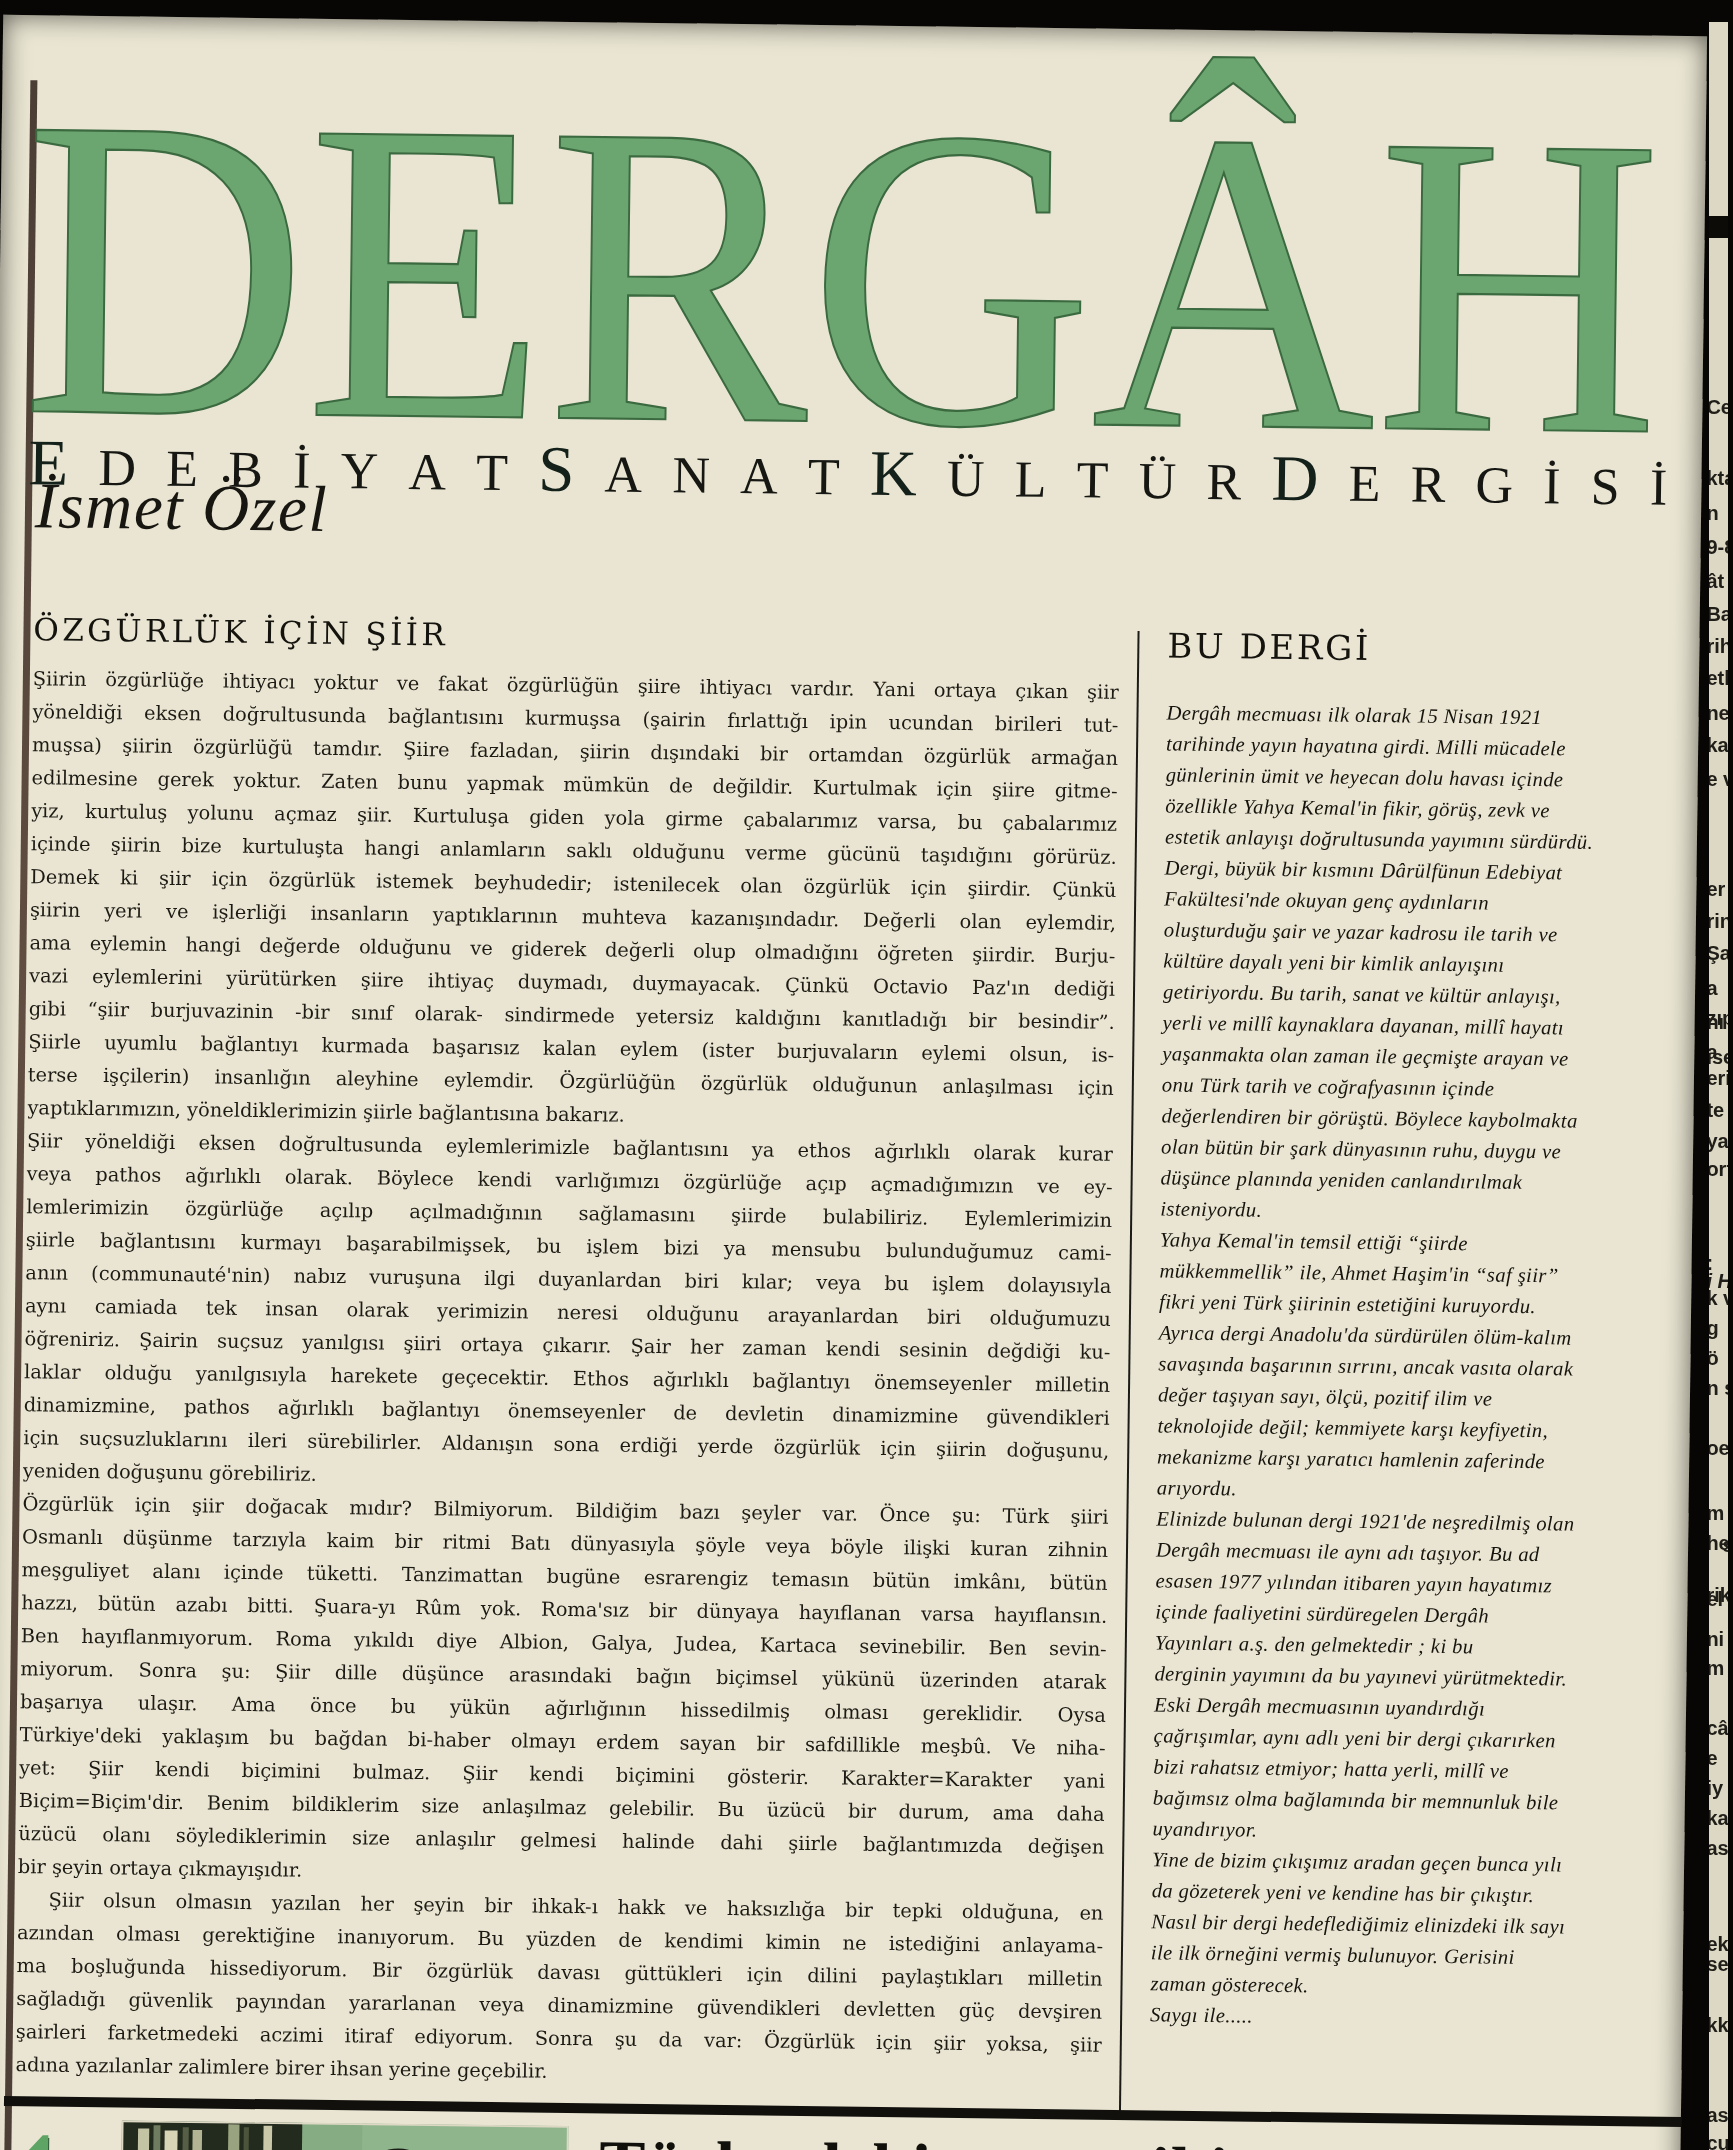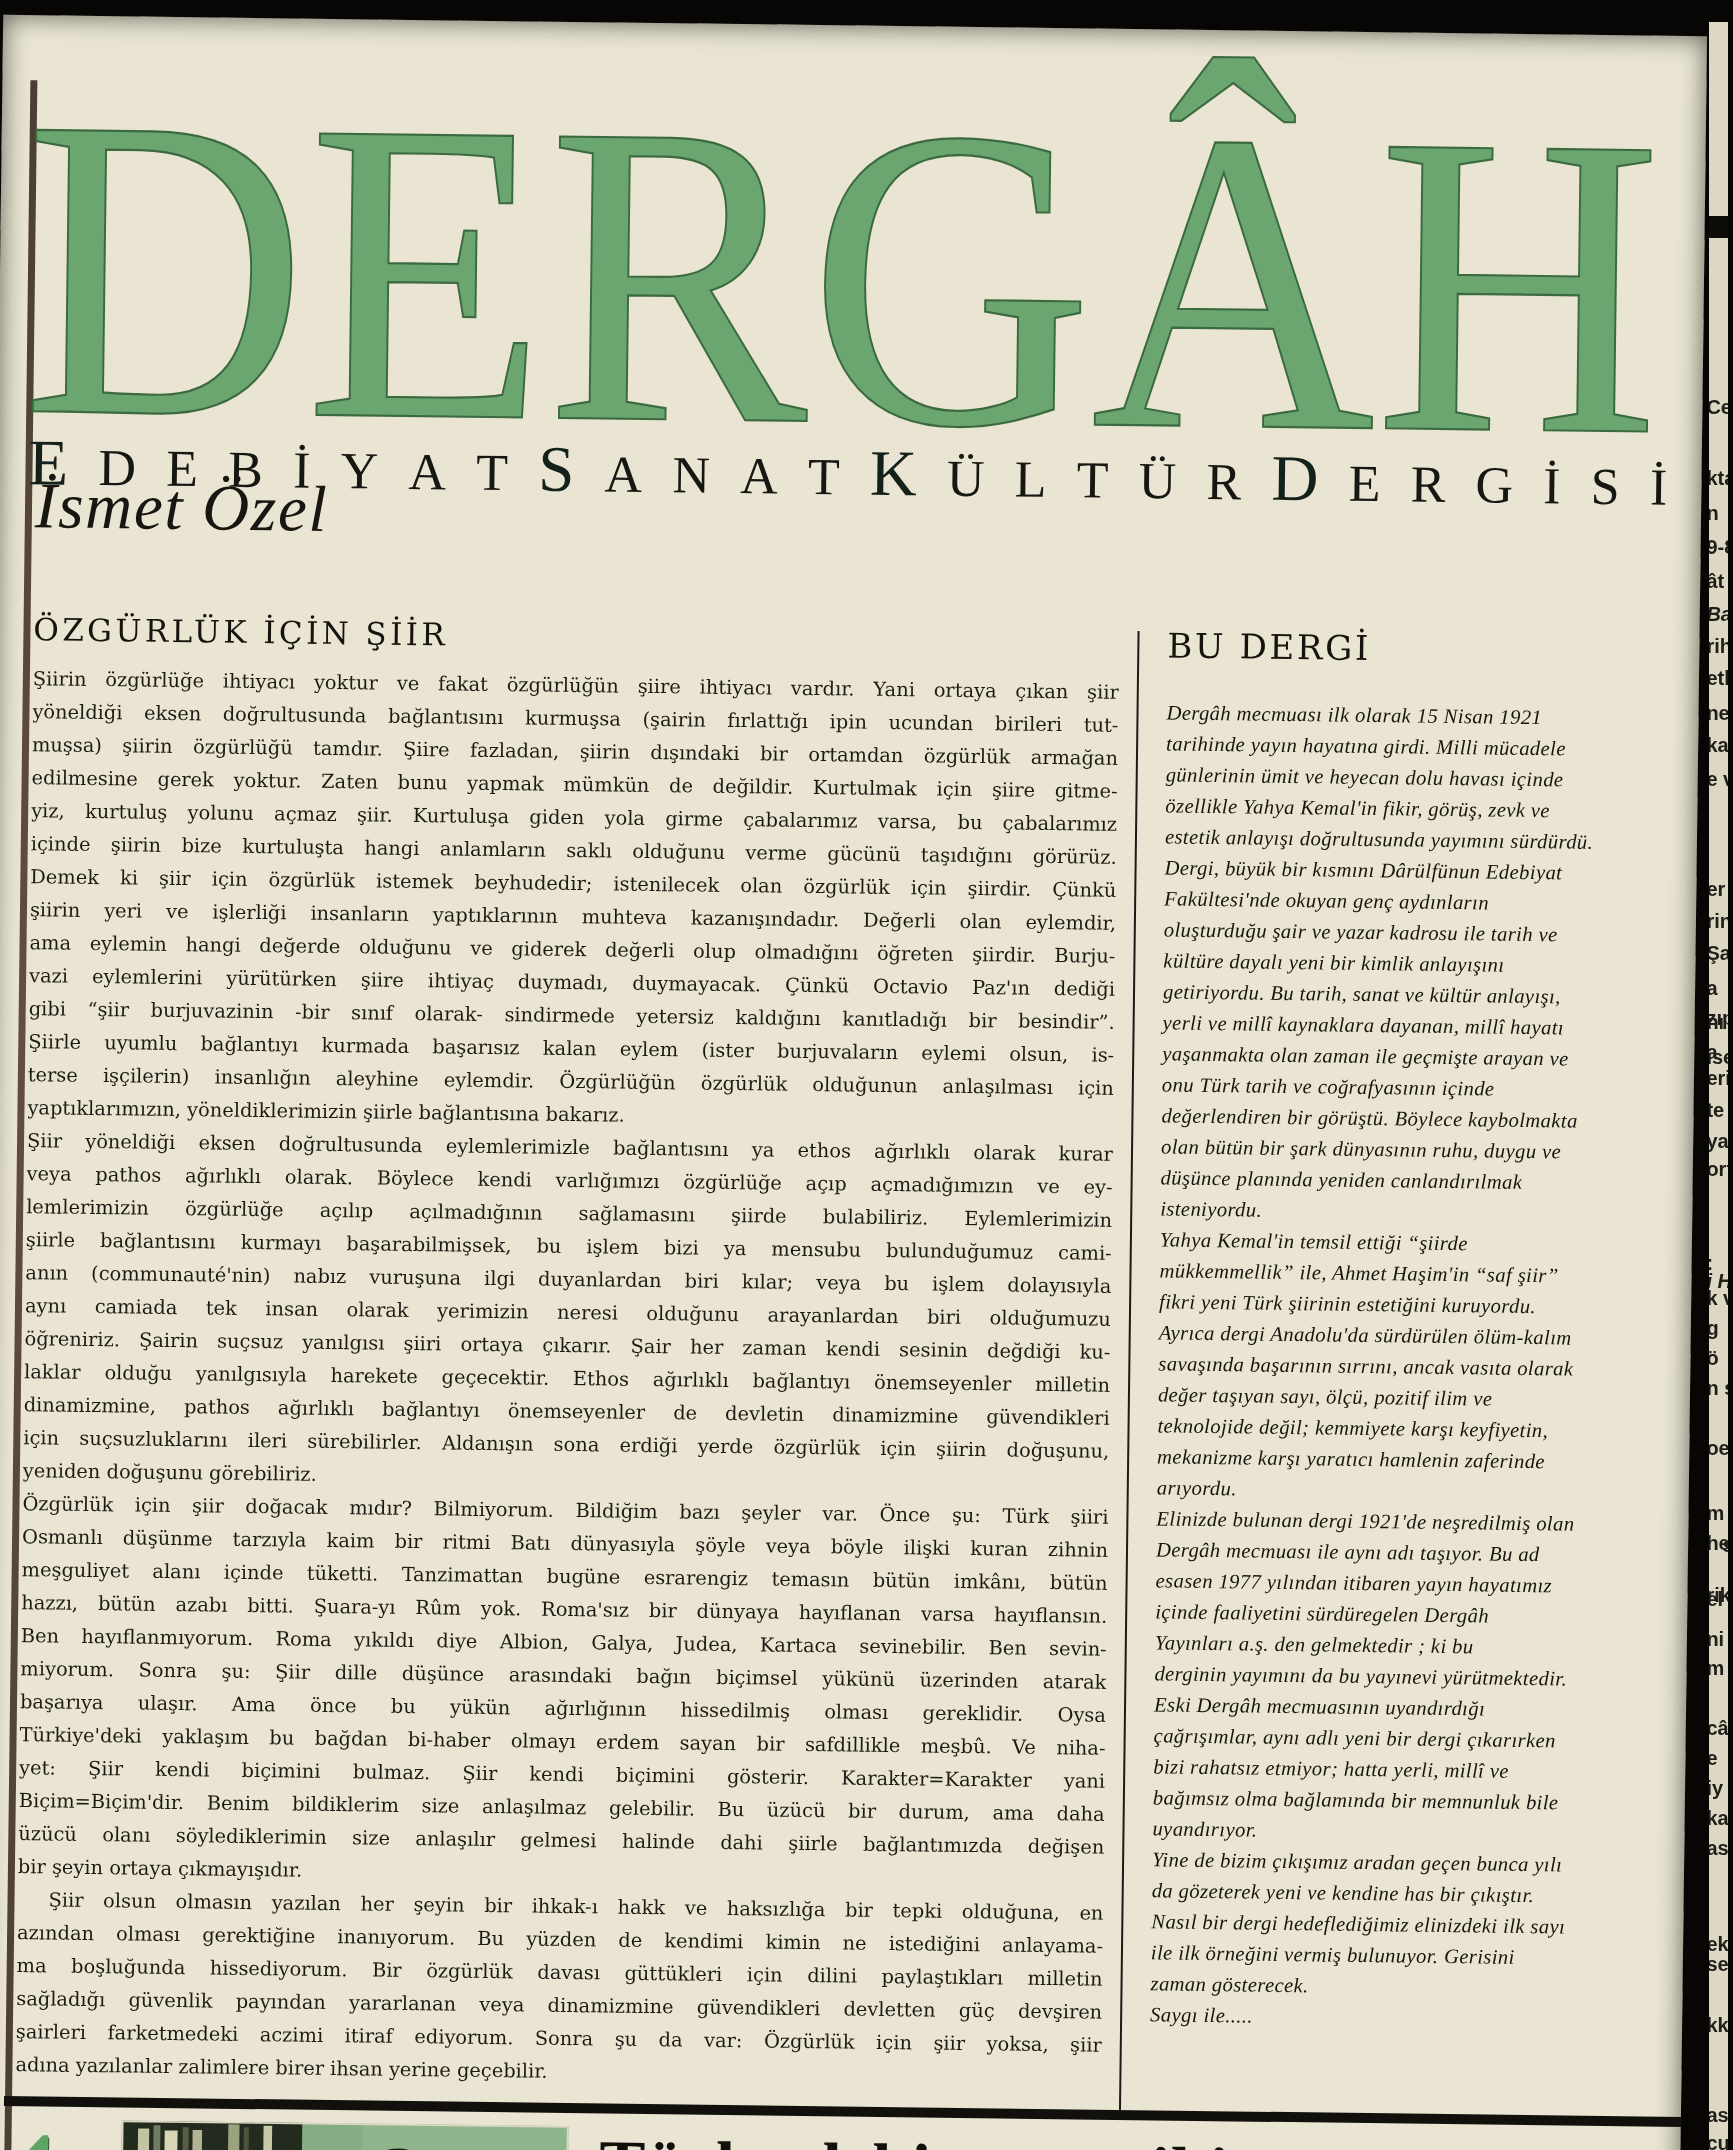--- a/index.html
+++ b/index.html
@@ -268,21 +268,21 @@
 </div>
 
 <div class="edge-strip" id="edge-strip">
   <div class="bar"></div>
 <span class="frag" style="top: 374px;">Cev</span>
     <span class="frag" style="top: 387px; margin-left: 47px;">çe</span>
     <span class="frag" style="top: 445px;">kta</span>
     <span class="frag" style="top: 480px;">n</span>
     <span class="frag" style="top: 514px;">9-8</span>
     <span class="frag" style="top: 548px;">ât</span>
-    <span class="frag" style="top: 581px; font-style: italic;">Ba</span>
+    <span class="frag" style="top: 581px;">Ba</span>
     <span class="frag" style="top: 613px;">rih</span>
     <span class="frag" style="top: 645px;">etl</span>
     <span class="frag" style="top: 680px;">ne,</span>
     <span class="frag" style="top: 712px;">ka</span>
     <span class="frag" style="top: 746px;">e v</span>
     <span class="frag" style="top: 856px;">er</span>
     <span class="frag" style="top: 888px; text-align: right;">rin</span>
     <span class="frag" style="top: 920px;">Şa</span>
     <span class="frag" style="top: 955px;">a</span>
     <span class="frag" style="top: 989px;">nı</span>

